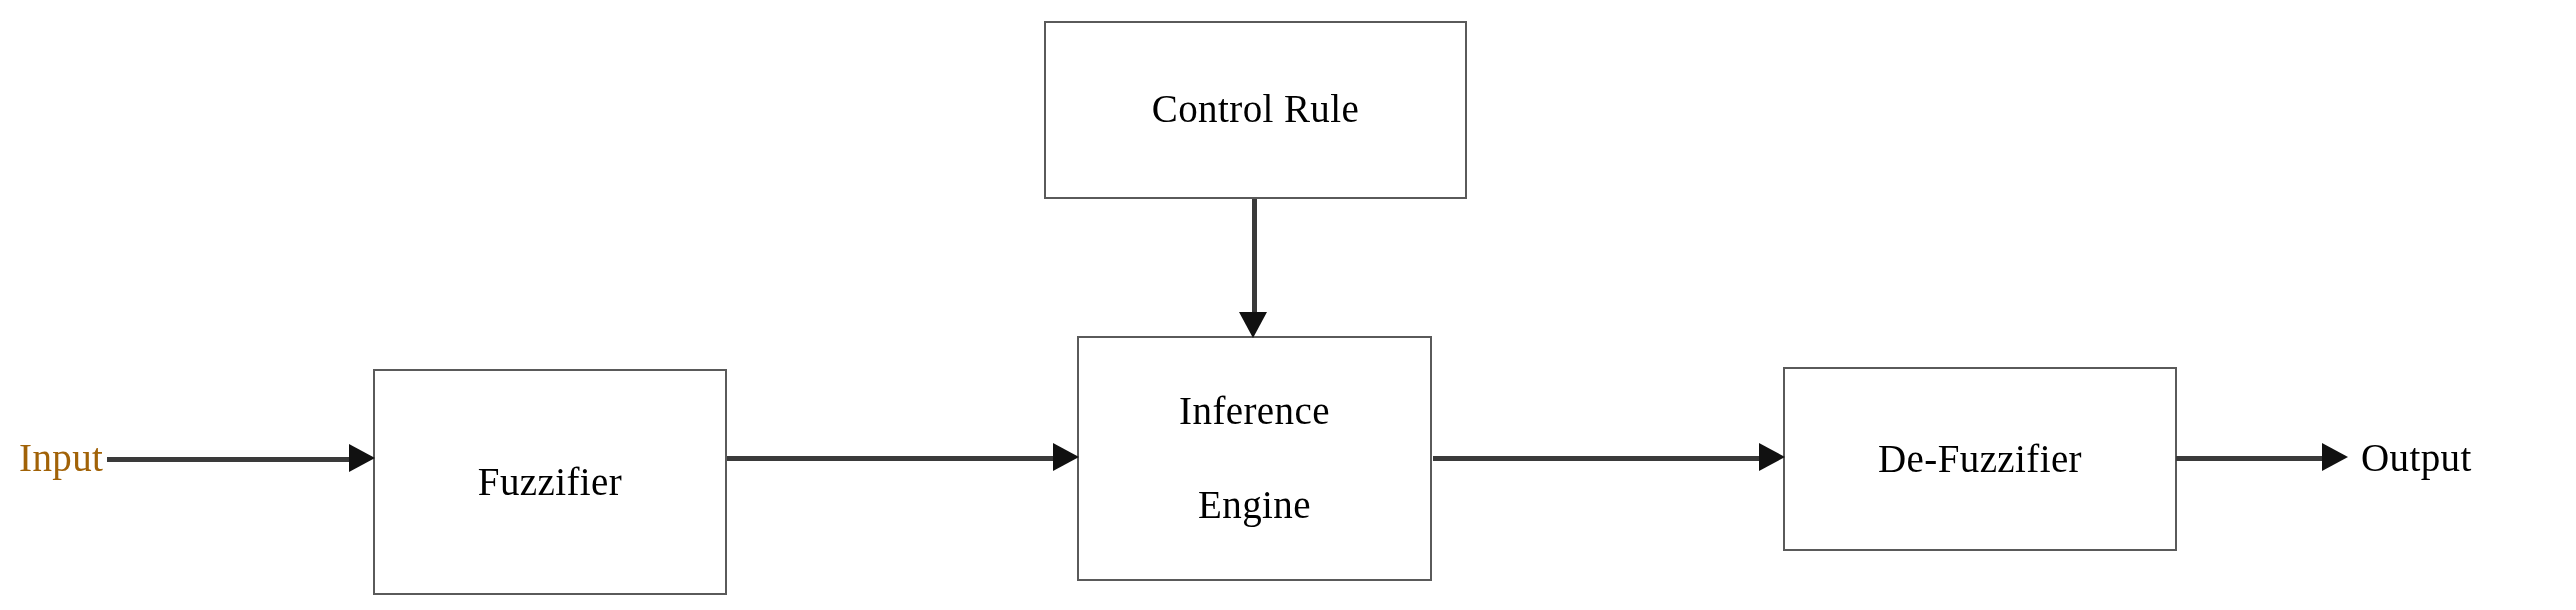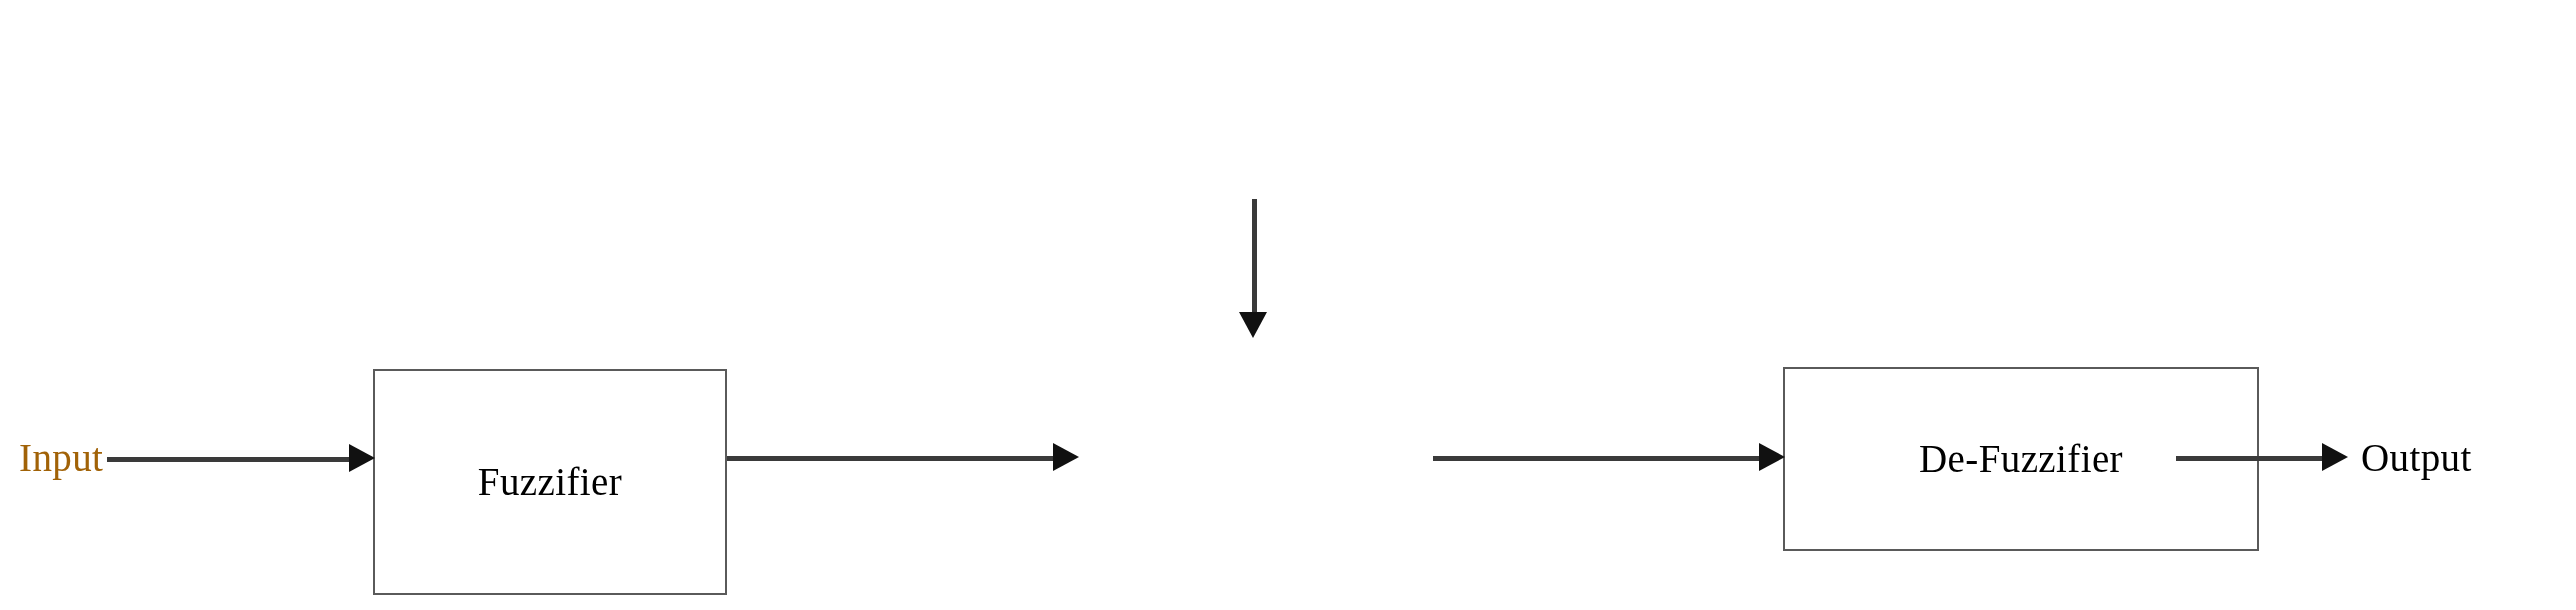--- a/index.html
+++ b/index.html
@@ -83,27 +83,34 @@
     border-left: 14.6px solid transparent;
     border-right: 14.6px solid transparent;
     border-top: 26px solid #111111;
   }
 </style>
 </head>
 <body>
 
 <div id="canvas">
 
+  <div class="box" id="node-control-rule" style="left: 1044px; top: 20.6px; width: 423px; height: 178px; border-color: rgb(90, 90, 90);">
+    <div class="box-label">Control Rule</div>
+  </div>
 
   <div class="box" id="node-fuzzifier" style="left: 373px; top: 369px; width: 354px; height: 226px; border-color: rgb(90, 90, 90);">
     <div class="box-label">Fuzzifier</div>
   </div>
 
+  <div class="box" id="node-inference-engine" style="left: 1077px; top: 336px; width: 355px; height: 245px; border-color: rgb(90, 90, 90);">
+    <div class="box-label" style="margin-bottom:53px;">Inference</div>
+    <div class="box-label">Engine</div>
+  </div>
 
-  <div class="box" id="node-de-fuzzifier" style="left: 1783px; top: 367px; width: 476px; height: 184px; border-color: rgb(90, 90, 90);">
+  <div class="box" id="node-de-fuzzifier" style="left: 1783px; top: 367px; width: 394px; height: 184px; border-color: rgb(90, 90, 90);">
     <div class="box-label">De-Fuzzifier</div>
   </div>
 
   <div class="free-label" id="label-input" style="left: 19px; top: 438px; color: #a16207;">Input</div>
 
   <div class="free-label" id="label-output" style="left: 2361px; top: 438px; color: rgb(0, 0, 0);">Output</div>
 
   <div class="h-arrow" id="edge-input-to-fuzzifier" style="left: 107px; top: 459px; width: 268px;">
     <div class="shaft" style="width: 242px; background: rgb(58, 58, 58);"></div>
     <div class="head" style="left: 242px;"></div>

